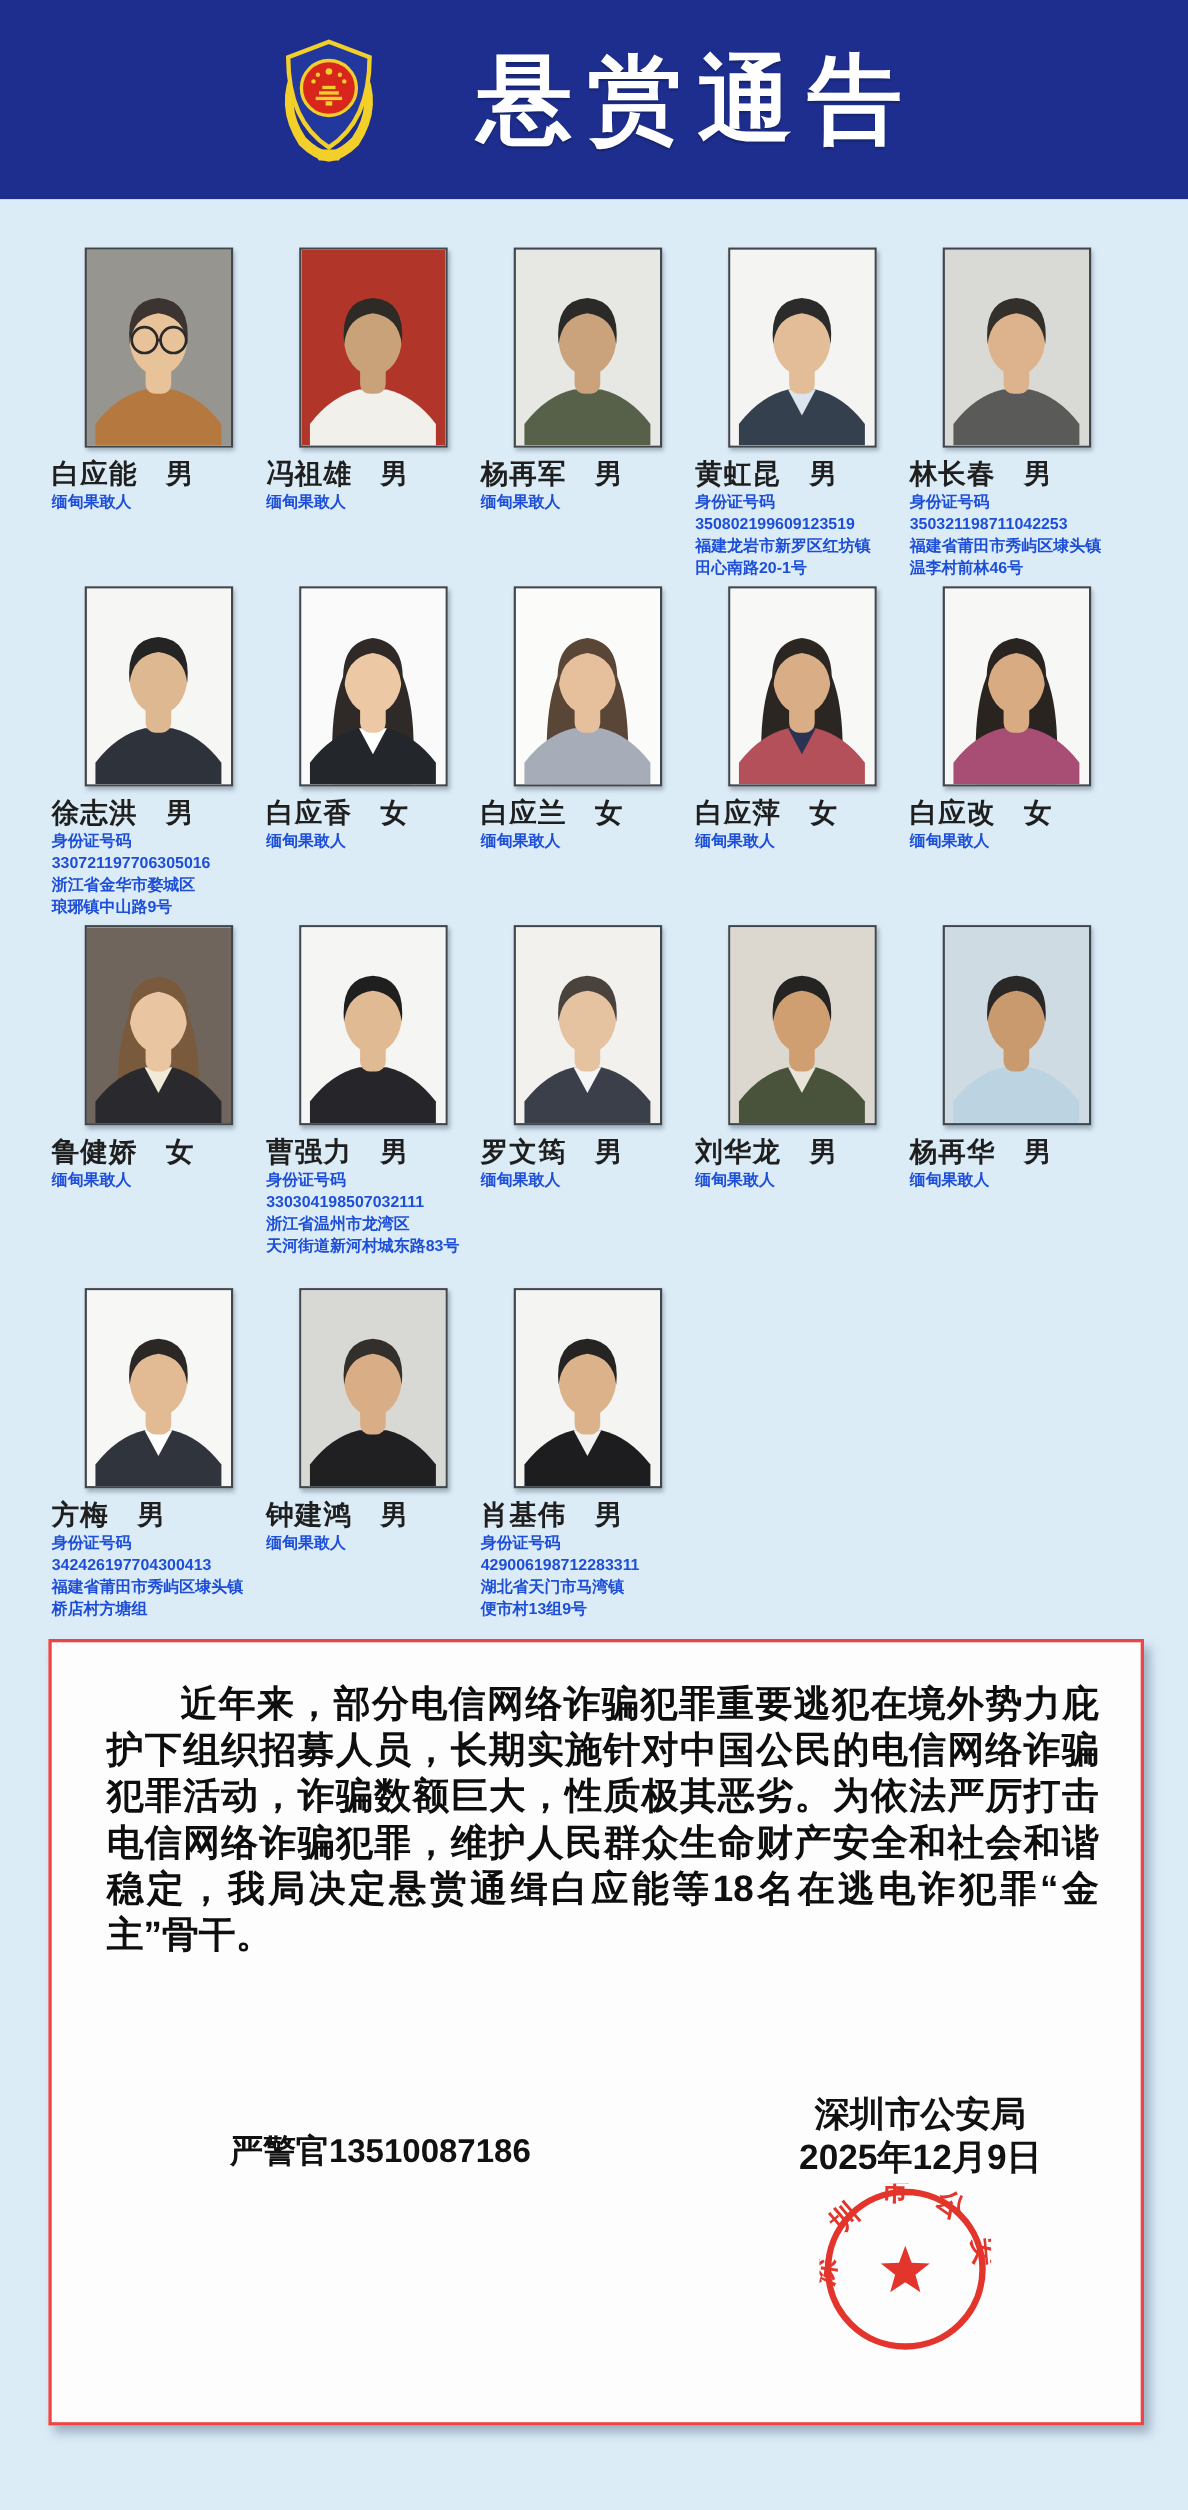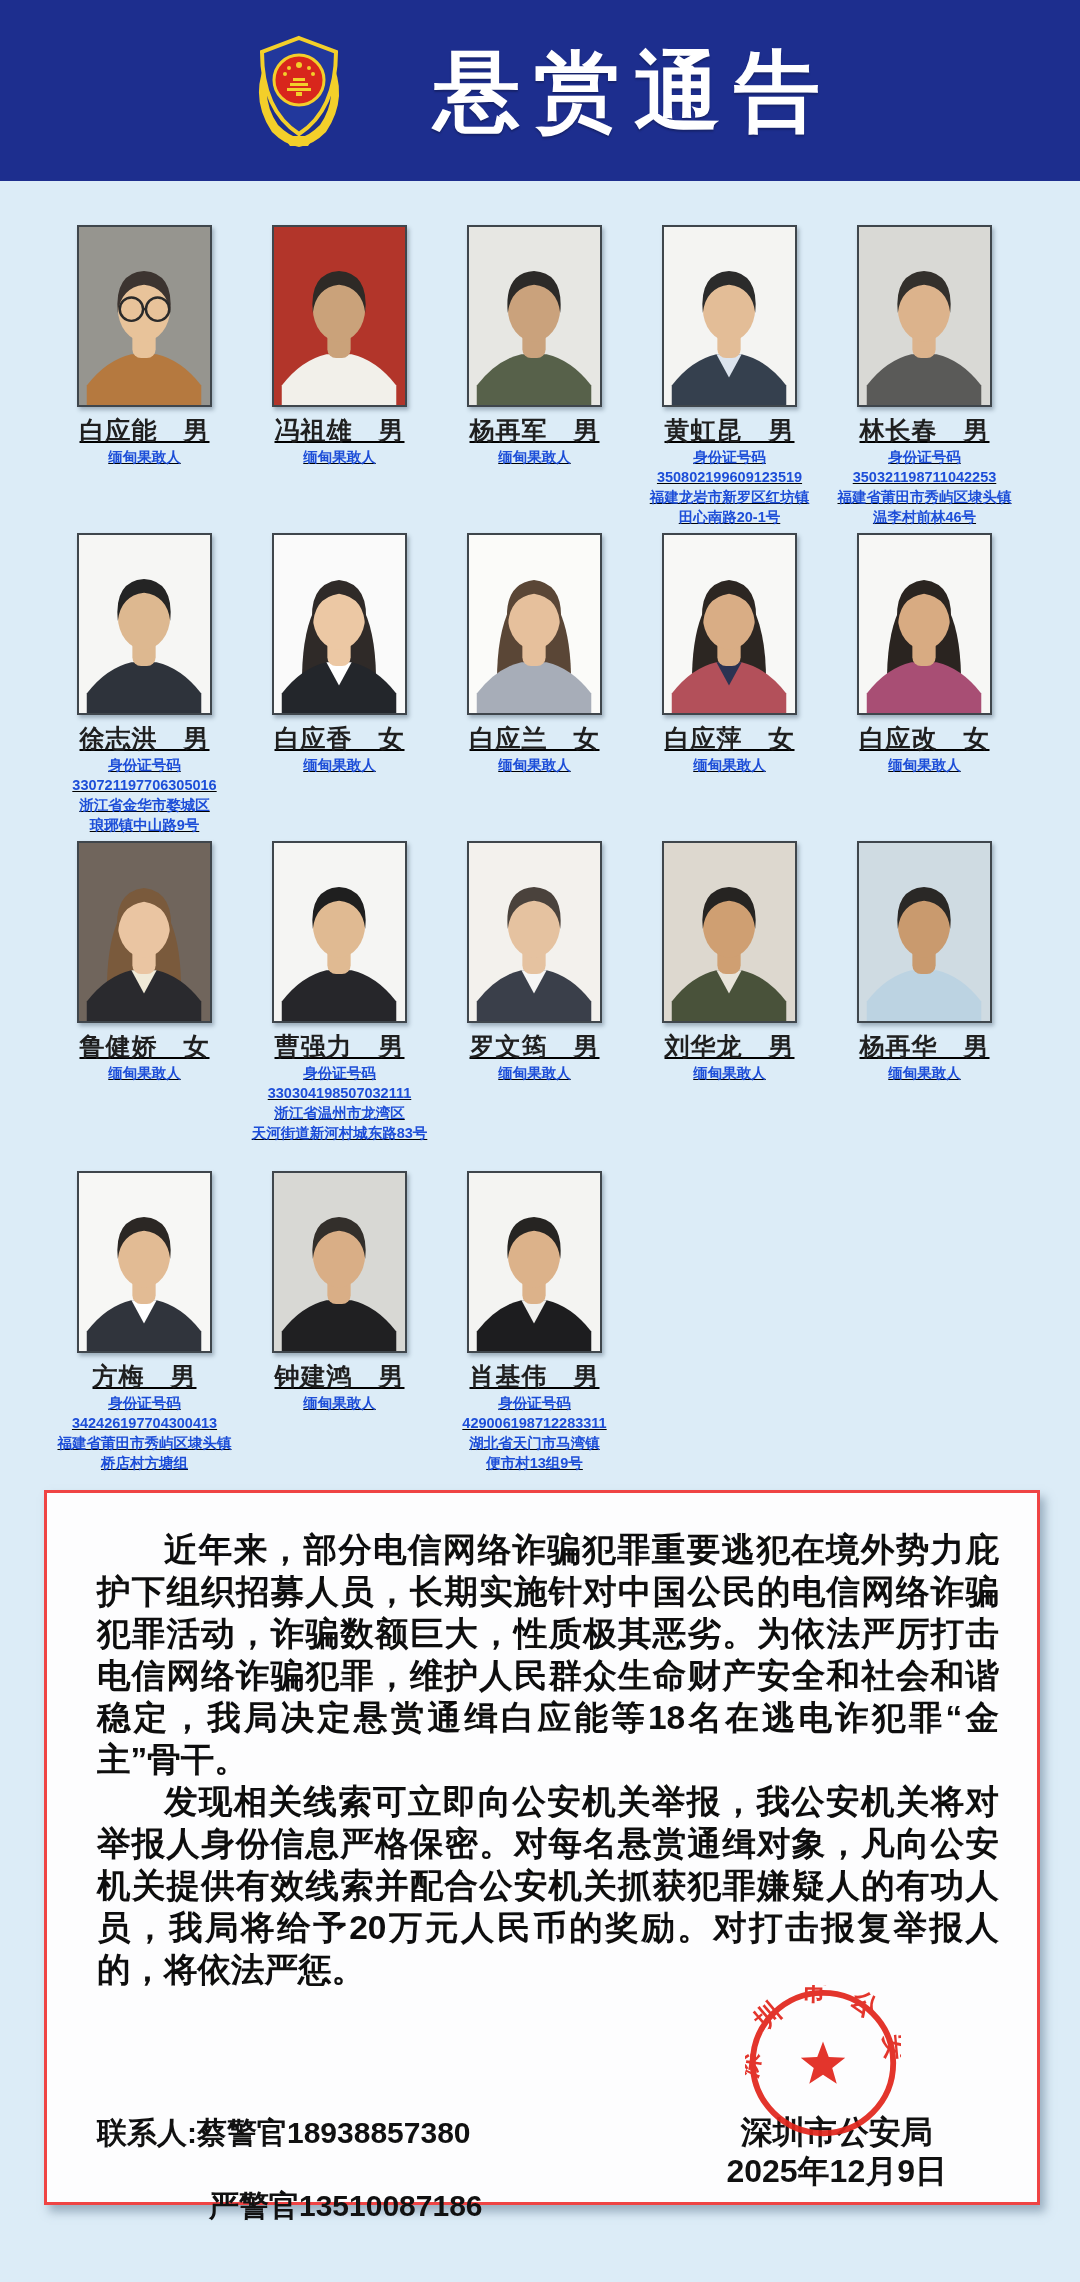--- a/index.html
+++ b/index.html
@@ -14,21 +14,21 @@
          text-shadow:0 2px 2px rgba(0,0,0,.25);white-space:nowrap;}
 
   
   .grid{position:absolute;top:225px;left:77px;width:980px;
         display:grid;grid-template-columns:repeat(5,195px);grid-auto-rows:308px;}
   .person{width:195px;}
   .person:nth-child(n+16){margin-top:22px;}
   .photo{width:135px;height:182px;box-sizing:border-box;border:2px solid #3f464c;background:#fff;
          box-shadow:2px 3px 4px rgba(40,60,80,.35);}
   .photo svg{display:block;width:100%;height:100%;}
-  .ptext{width:195px;margin-left:-30px;text-align:center;text-decoration:underline;}
+  .ptext{width:195px;margin-left:-30px;}
   .pname{margin-top:7px;font-size:25px;font-weight:700;color:#1f1f1f;letter-spacing:1px;white-space:nowrap;}
   .pline{margin-top:1px;font-size:14.5px;line-height:19px;font-weight:700;color:#1d4ed8;white-space:nowrap;}
 
   
   .notice{position:absolute;top:1490px;left:44px;width:996px;height:715px;box-sizing:border-box;
           background:#fdfdfe;border:3px solid #ef4444;padding:36px 38px 0 50px;
           box-shadow:5px 7px 9px rgba(90,115,140,.5);}
   .notice p{margin:0;font-size:33.5px;line-height:42px;font-weight:700;color:#0e0e0e;
             text-indent:2em;letter-spacing:0;text-align:justify;}
   .nfooter{display:flex;justify-content:space-between;margin-top:122px;align-items:flex-start;}
@@ -372,25 +372,23 @@
           <div class="pline">身份证号码</div>
           <div class="pline">429006198712283311</div>
           <div class="pline">湖北省天门市马湾镇</div>
           <div class="pline">便市村13组9号</div>
         </div>
       </div>
     </div>
 
   <div class="notice">
     <p>近年来，部分电信网络诈骗犯罪重要逃犯在境外势力庇护下组织招募人员，长期实施针对中国公民的电信网络诈骗犯罪活动，诈骗数额巨大，性质极其恶劣。为依法严厉打击电信网络诈骗犯罪，维护人民群众生命财产安全和社会和谐稳定，我局决定悬赏通缉白应能等18名在逃电诈犯罪“金主”骨干。</p>
-    <p>发现相关线索可立即向公安机关举报，我公安机关将对举报人身份信息严格保密。对每名悬赏通缉对象，凡向公安机关提供有效线索并配合公安机关抓获犯罪嫌疑人的有功人员，我局将给予20万元人民币的奖励。对打击报复举报人的，将依法严惩。</p>
 
     <div class="nfooter">
       <div class="contact">
-        <div class="l1">联系人:蔡警官18938857380</div>
         <div class="l2">严警官13510087186</div>
       </div>
       <div class="sign">
         <div>深圳市公安局</div>
         <div>2025年12月9日</div>
       </div>
     </div>
 
     <svg class="stamp" viewBox="0 0 160 160" aria-hidden="true">
       <circle cx="80" cy="80" r="72" fill="none" stroke="#e1251b" stroke-width="6"></circle>

